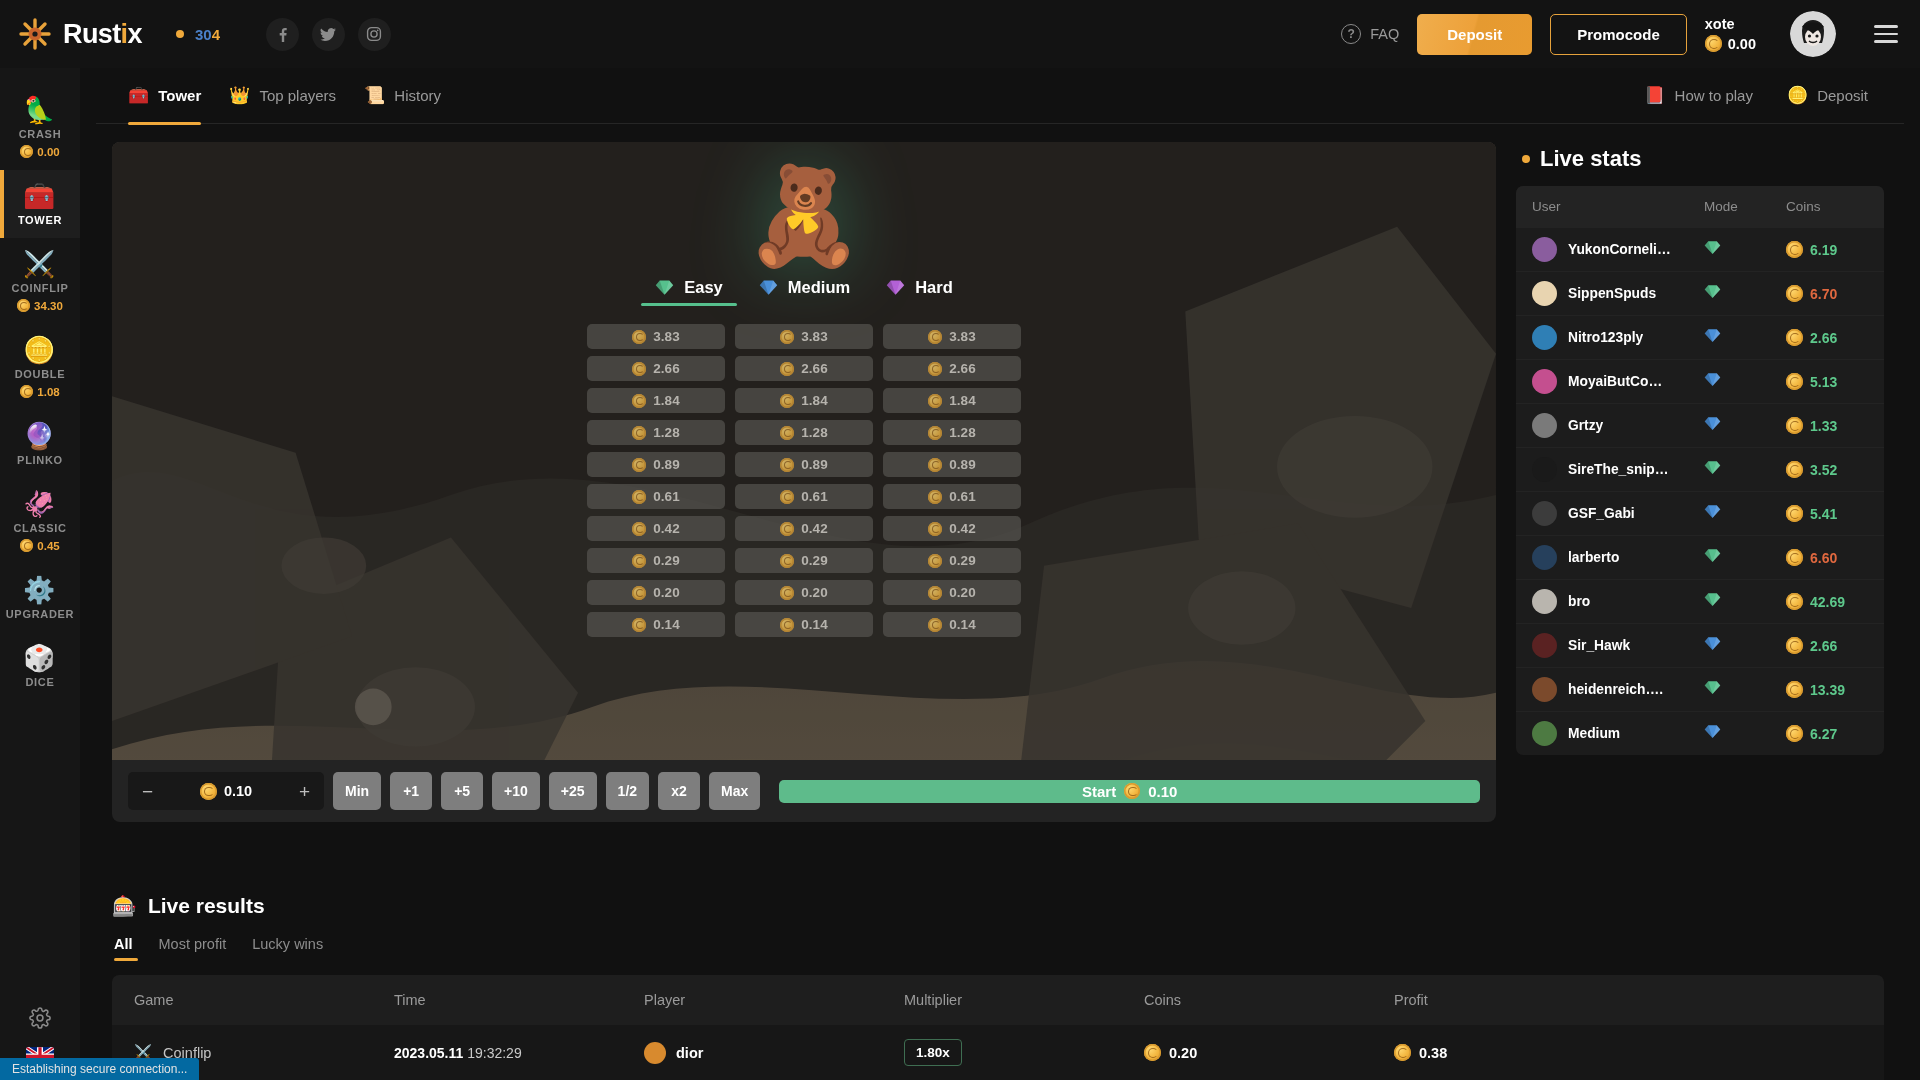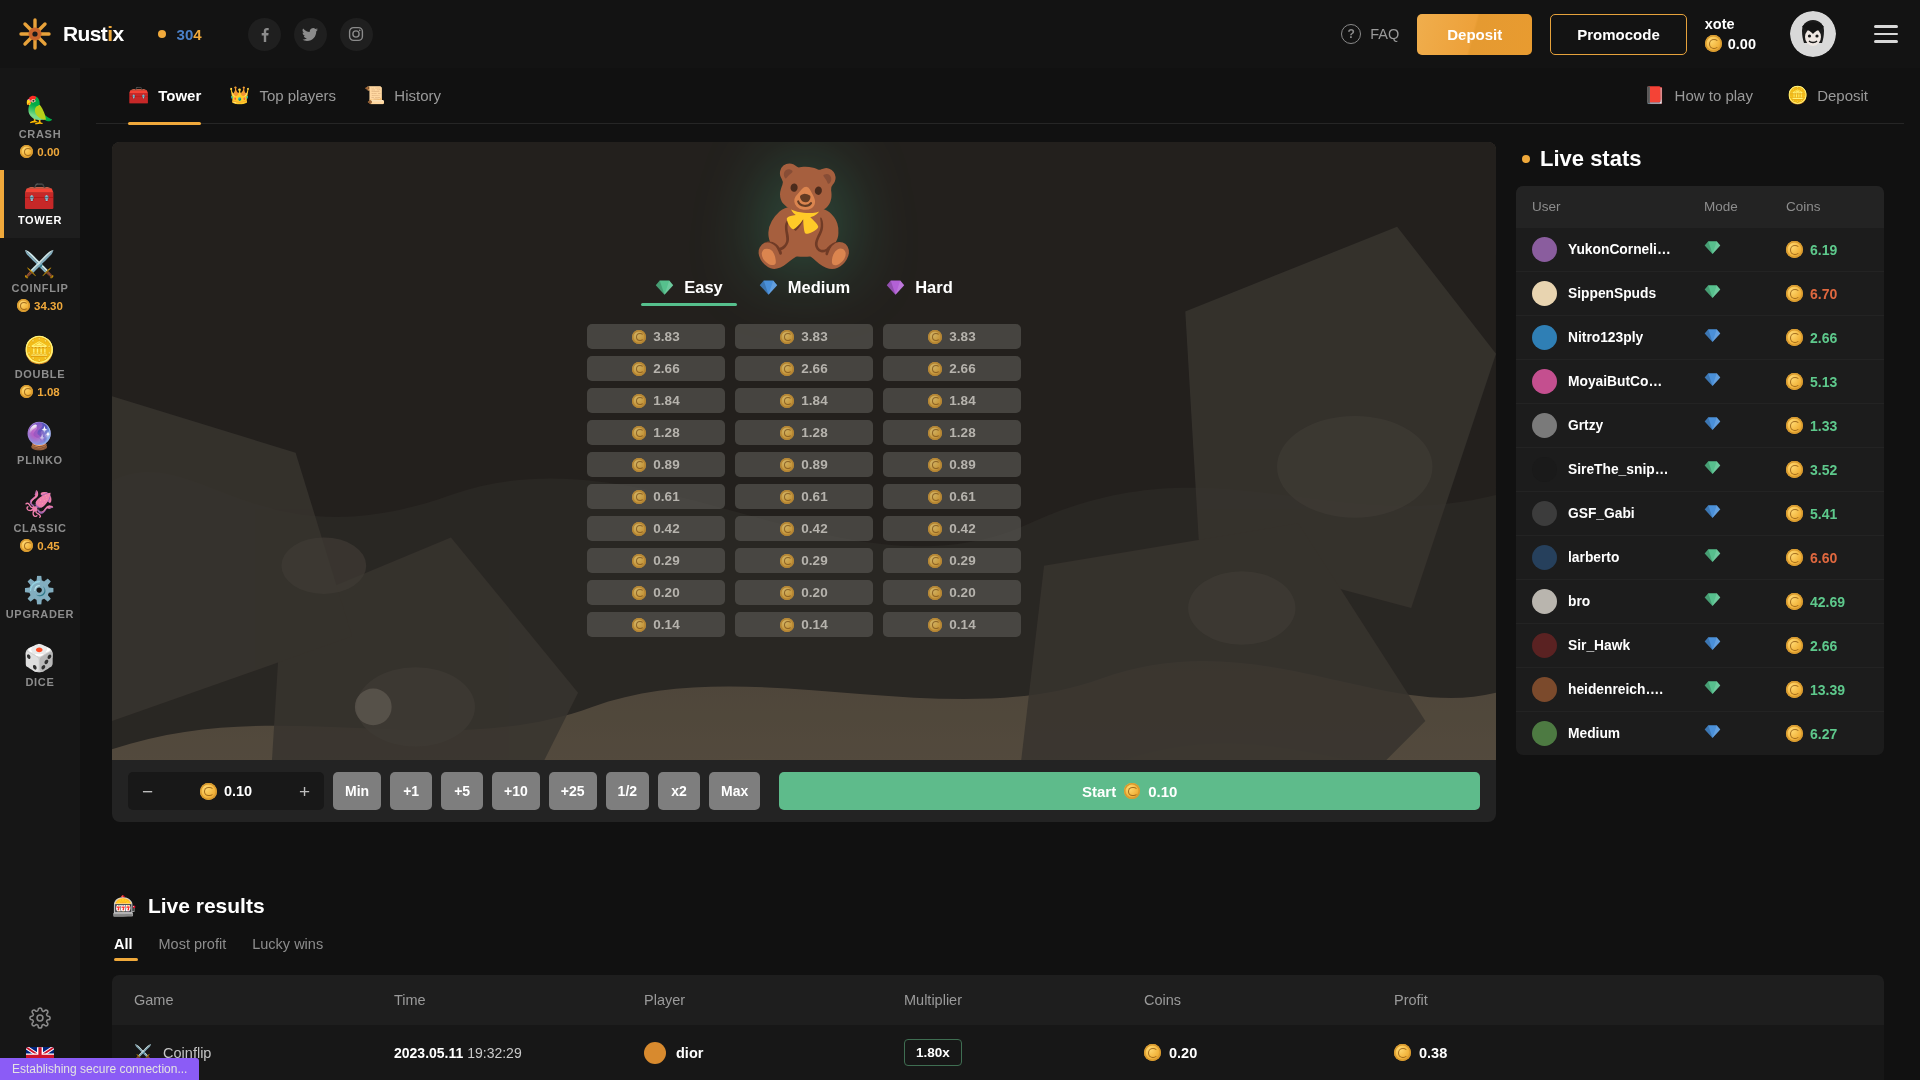--- a/index.html
+++ b/index.html
@@ -13,21 +13,21 @@
   .app { position: relative; width: 1920px; height: 1080px; display: flex; flex-direction: column; }
 
   
   .header {
     height: 68px; min-height: 68px; background: #131313;
     display: flex; align-items: center; padding: 0 22px 0 18px;
     position: relative; z-index: 40;
   }
   .logo-wrap { display: flex; align-items: center; gap: 11px; }
   .logo-mark { width: 34px; height: 34px; position: relative; }
-  .logo-text { font-size: 21px; font-weight: 800; letter-spacing: -0.6px; }
+  .logo-text { font-size: 27px; font-weight: 800; letter-spacing: -0.6px; }
   .logo-text .i { color: #f0a93b; }
   .online { display: flex; align-items: center; gap: 11px; margin-left: 34px; }
   .online-dot { width: 8px; height: 8px; border-radius: 50%; background: #f0a93b; }
   .online-num { font-size: 15px; font-weight: 700; color: #4b80c8; }
   .online-num .tail { color: #f0a93b; }
   .socials { display: flex; gap: 13px; margin-left: 46px; }
   .soc {
     width: 33px; height: 33px; border-radius: 50%; background: #1f1f1f;
     display: flex; align-items: center; justify-content: center; color: #8b8b8b;
   }
@@ -155,21 +155,21 @@
     height: 38px; width: 196px; padding: 0 14px; justify-content: space-between;
   }
   .stepper .pm { font-size: 19px; color: #bdbdbd; cursor: pointer; user-select: none; line-height: 1; }
   .stepper .val { display: flex; align-items: center; gap: 7px; font-size: 14.5px; font-weight: 600; }
   .qbtn {
     height: 38px; min-width: 42px; padding: 0 12px; border-radius: 5px; background: #7e7e7e;
     color: #fff; font-size: 14px; font-weight: 700; border: none; cursor: pointer;
     display: flex; align-items: center; justify-content: center;
   }
   .start-btn {
-    flex: 1; height: 38px; margin-left: 10px; border: none; border-radius: 5px;
+    flex: 1; height: 23px; margin-left: 10px; border: none; border-radius: 5px;
     background: #5ebb8b; color: #fff; font-size: 15px; font-weight: 700; cursor: pointer;
     display: flex; align-items: center; justify-content: center; gap: 8px;
   }
 
   
   .stats-col { width: 368px; min-width: 368px; }
   .stats-head { display: flex; align-items: center; gap: 10px; margin: 4px 0 14px 6px; }
   .stats-dot { width: 8px; height: 8px; border-radius: 50%; background: #f0a93b; }
   .stats-title { font-size: 22px; font-weight: 700; }
   .stats-card { background: #1c1c1c; border-radius: 7px; overflow: hidden; }
@@ -216,21 +216,21 @@
   .rplayer { display: flex; align-items: center; gap: 10px; font-weight: 700; }
   .rp-av { width: 22px; height: 22px; border-radius: 50%; flex: none; }
   .mult {
     display: inline-flex; align-items: center; justify-content: center;
     border: 1px solid #3f6e52; border-radius: 4px; padding: 5px 11px;
     font-size: 13.5px; font-weight: 700;
   }
   .rcoins { display: flex; align-items: center; gap: 8px; font-weight: 700; }
 
   .statusbar {
-    position: absolute; left: 0; bottom: 0; background: #8b5cf6; color: #e2e2e2;
+    position: absolute; left: 0; bottom: 0; background: #0369a1; color: #e2e2e2;
     font-size: 12px; padding: 4px 12px; border-radius: 0 3px 0 0; z-index: 60;
   }
 </style>
 </head>
 <body>
 
 <div class="app">
 
   <div class="header">
     <div class="logo-wrap">

